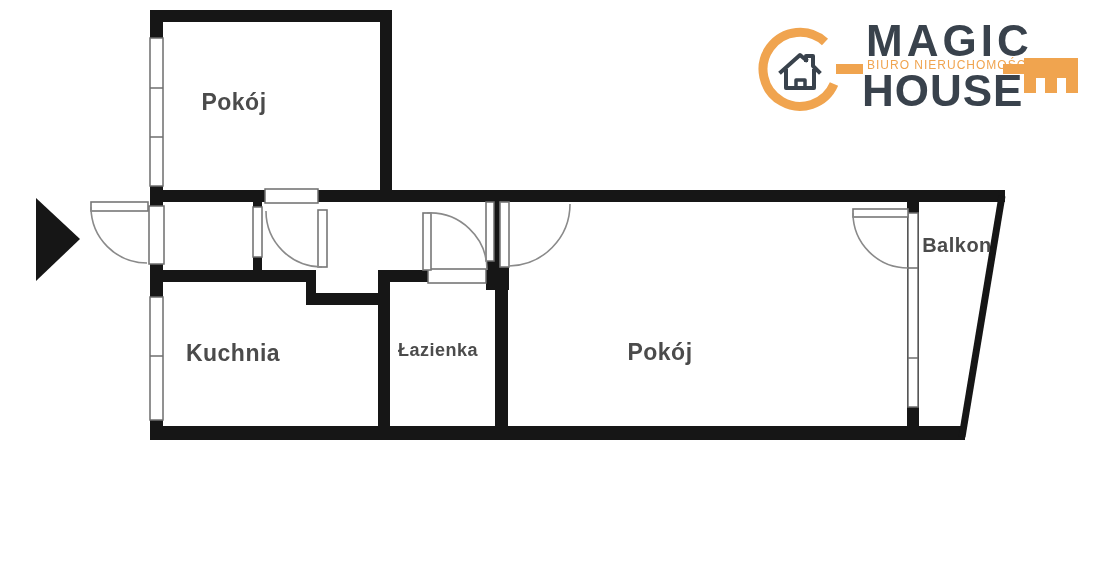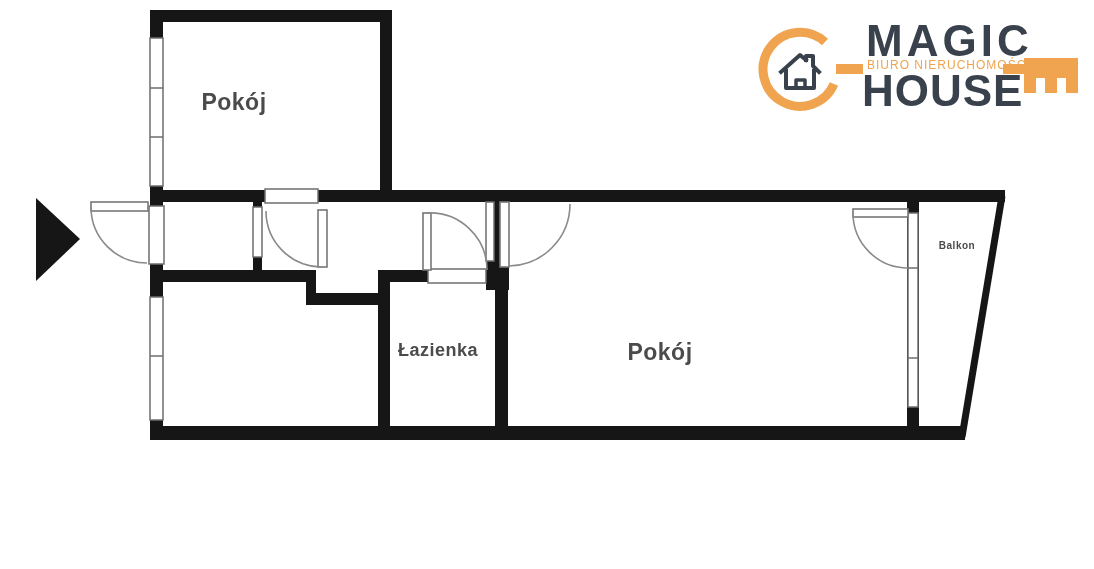--- a/index.html
+++ b/index.html
@@ -17,21 +17,21 @@
   }
   .plan-svg{position:absolute;left:0;top:0;}
   .room-label{
     position:absolute;transform:translate(-50%,-50%);
     color:var(--label);font-weight:600;letter-spacing:.5px;white-space:nowrap;margin-top:14px;
   }
   .lbl-room-top{left:234px;top:88px;font-size:23px;}
   .lbl-kitchen{left:233px;top:339px;font-size:23px;}
   .lbl-bathroom{left:438px;top:336px;font-size:18px;}
   .lbl-room-main{left:660px;top:338px;font-size:23px;}
-  .lbl-balcony{left:957px;top:231px;font-size:10px;font-weight:600;text-align:center;}
+  .lbl-balcony{left:957px;top:231px;font-size:20px;font-weight:600;text-align:center;}
   
   .logo{position:absolute;left:0;top:0;width:1094px;height:569px;pointer-events:none;text-align:center;}
   .logo-text{position:absolute;color:var(--dark);font-weight:bold;line-height:1;}
   .logo-magic{left:866px;top:19px;font-size:44px;letter-spacing:4px;}
   .logo-house{left:862px;top:69px;font-size:44px;letter-spacing:1px;}
   .logo-tagline{
     position:absolute;left:867px;top:59px;font-size:12px;font-weight:normal;
     color:var(--orange);letter-spacing:1px;line-height:1;white-space:nowrap;
   }
 </style>
@@ -94,20 +94,21 @@
         <path d="M427,213 A57,57 0 0 1 487,270"></path>
         <path d="M509,266 A62,62 0 0 0 570,204"></path>
         <path d="M853,213 A55,55 0 0 0 908,268"></path>
       </g>
     </g>
 
     <polygon points="36,198 36,281 80,239" fill="#161616"></polygon>
   </svg>
 
   <div class="room-label lbl-room-top">Pokój</div>
+  <div class="room-label lbl-kitchen">Kuchnia</div>
   <div class="room-label lbl-bathroom">Łazienka</div>
   <div class="room-label lbl-room-main">Pokój</div>
   <div class="room-label lbl-balcony">Balkon</div>
 
   <div class="logo">
     <svg width="1094" height="569" viewBox="0 0 1094 569" style="position:absolute;left:0;top:0;">
 
       <path d="M825,42 A37,37 0 1 0 834,84" fill="none" stroke="#F0A44F" stroke-width="9"></path>
 
       <g fill="none" stroke="#39424C" stroke-width="4" stroke-linejoin="round" stroke-linecap="square">

